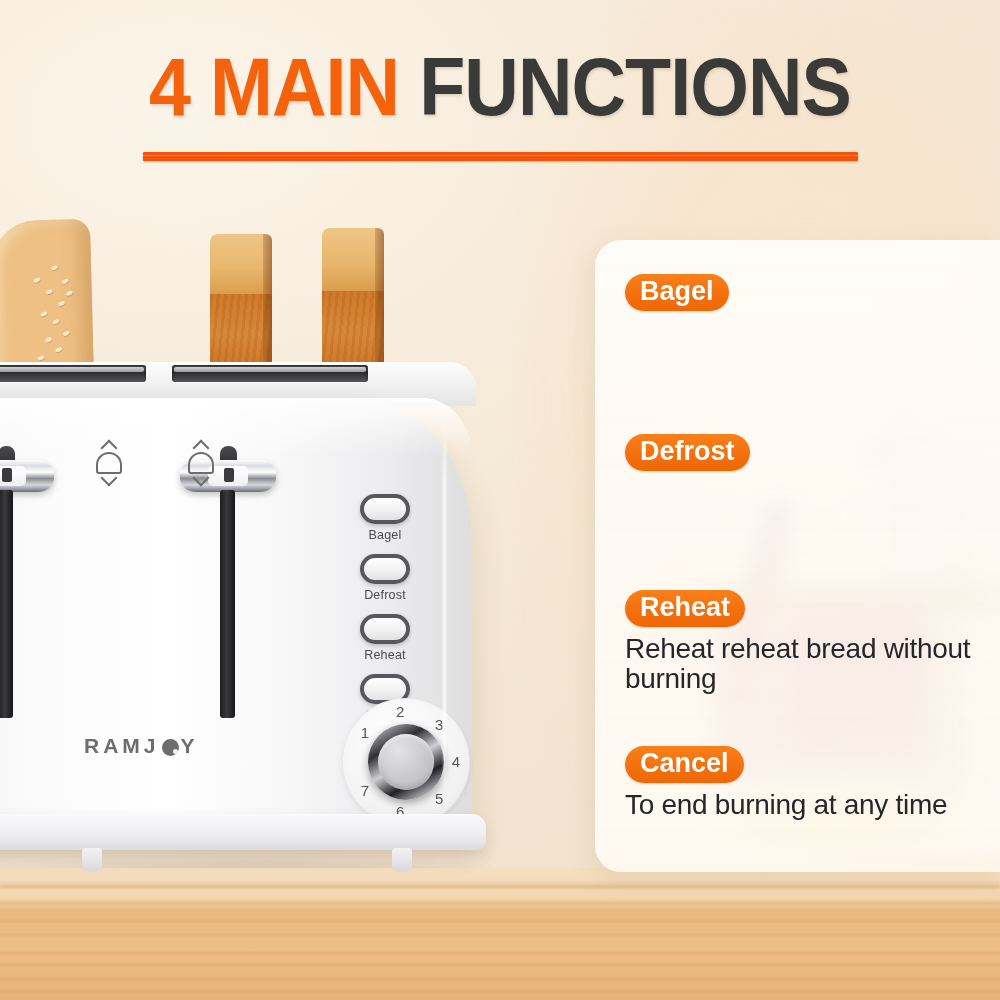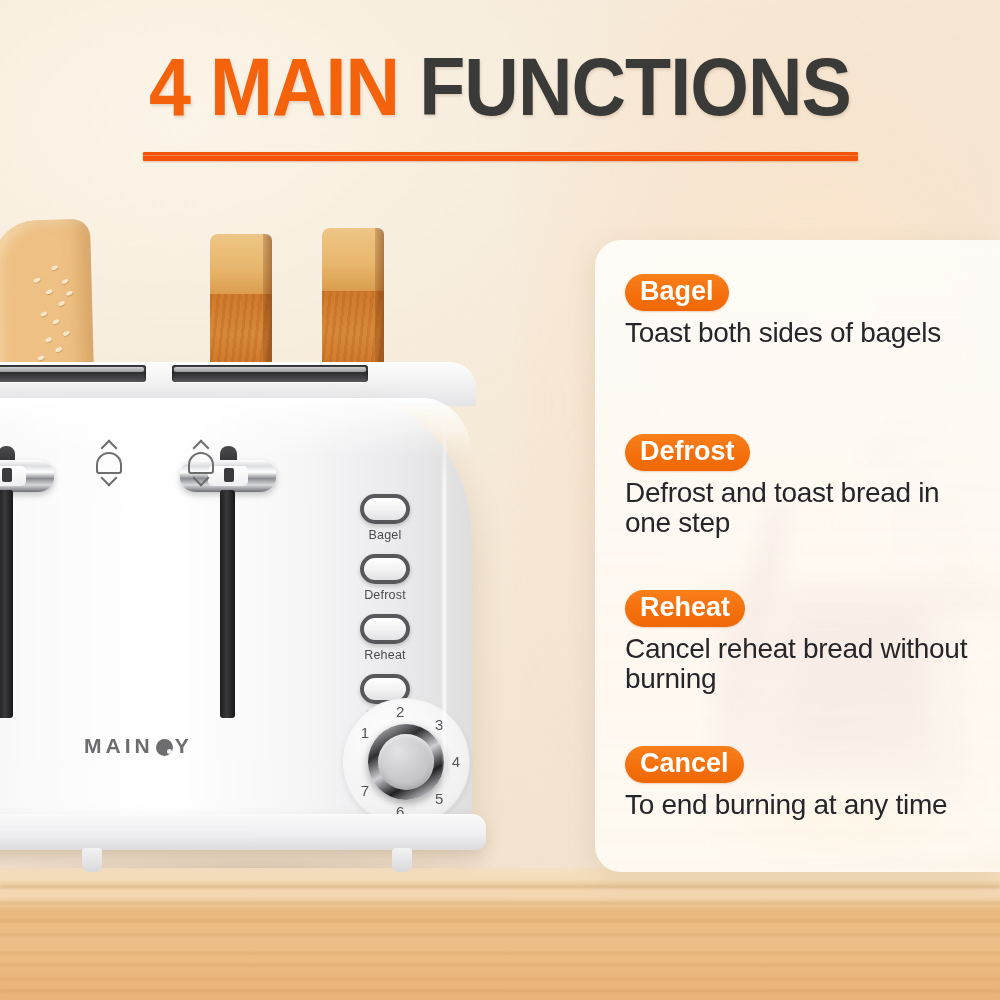--- a/index.html
+++ b/index.html
@@ -447,47 +447,45 @@
               <div class="dial-num" style="left: 89.2398px; top: 17.6487px;">3</div>
               <div class="dial-num" style="left: 106px; top: 55px;">4</div>
               <div class="dial-num" style="left: 89.2398px; top: 92.3513px;">5</div>
               <div class="dial-num" style="left: 50.1954px; top: 104.662px;">6</div>
               <div class="dial-num" style="left: 15.0424px; top: 83.6788px;">7</div>
             </div>
           <div class="dial-knob"></div>
         </div>
 
         <div class="brand">
-          <span>MAIN</span>
+          <span>RAMJ</span>
             <span class="o-dot"></span>
             <span>Y</span>
         </div>
       </div>
 
       <div class="plinth"></div>
       <div class="foot" style="left:138px;"></div>
       <div class="foot" style="left:448px;"></div>
     </div>
   </div>
 
   <div id="card">
 
     <div class="feature" style="top:34px;">
       <span class="badge">Bagel</span>
-      <div class="desc">Toast both sides of bagels</div>
     </div>
 
     <div class="feature" style="top:194px;">
       <span class="badge">Defrost</span>
-      <div class="desc">Defrost and toast bread in one step</div>
     </div>
 
     <div class="feature" style="top:350px;">
       <span class="badge">Reheat</span>
-      <div class="desc">Cancel reheat bread without burning</div>
+      <div class="desc">Reheat reheat bread without burning</div>
     </div>
 
     <div class="feature" style="top:506px;">
       <span class="badge">Cancel</span>
       <div class="desc">To end burning at any time</div>
     </div>
   </div>
 </div>
 
 </body></html>

